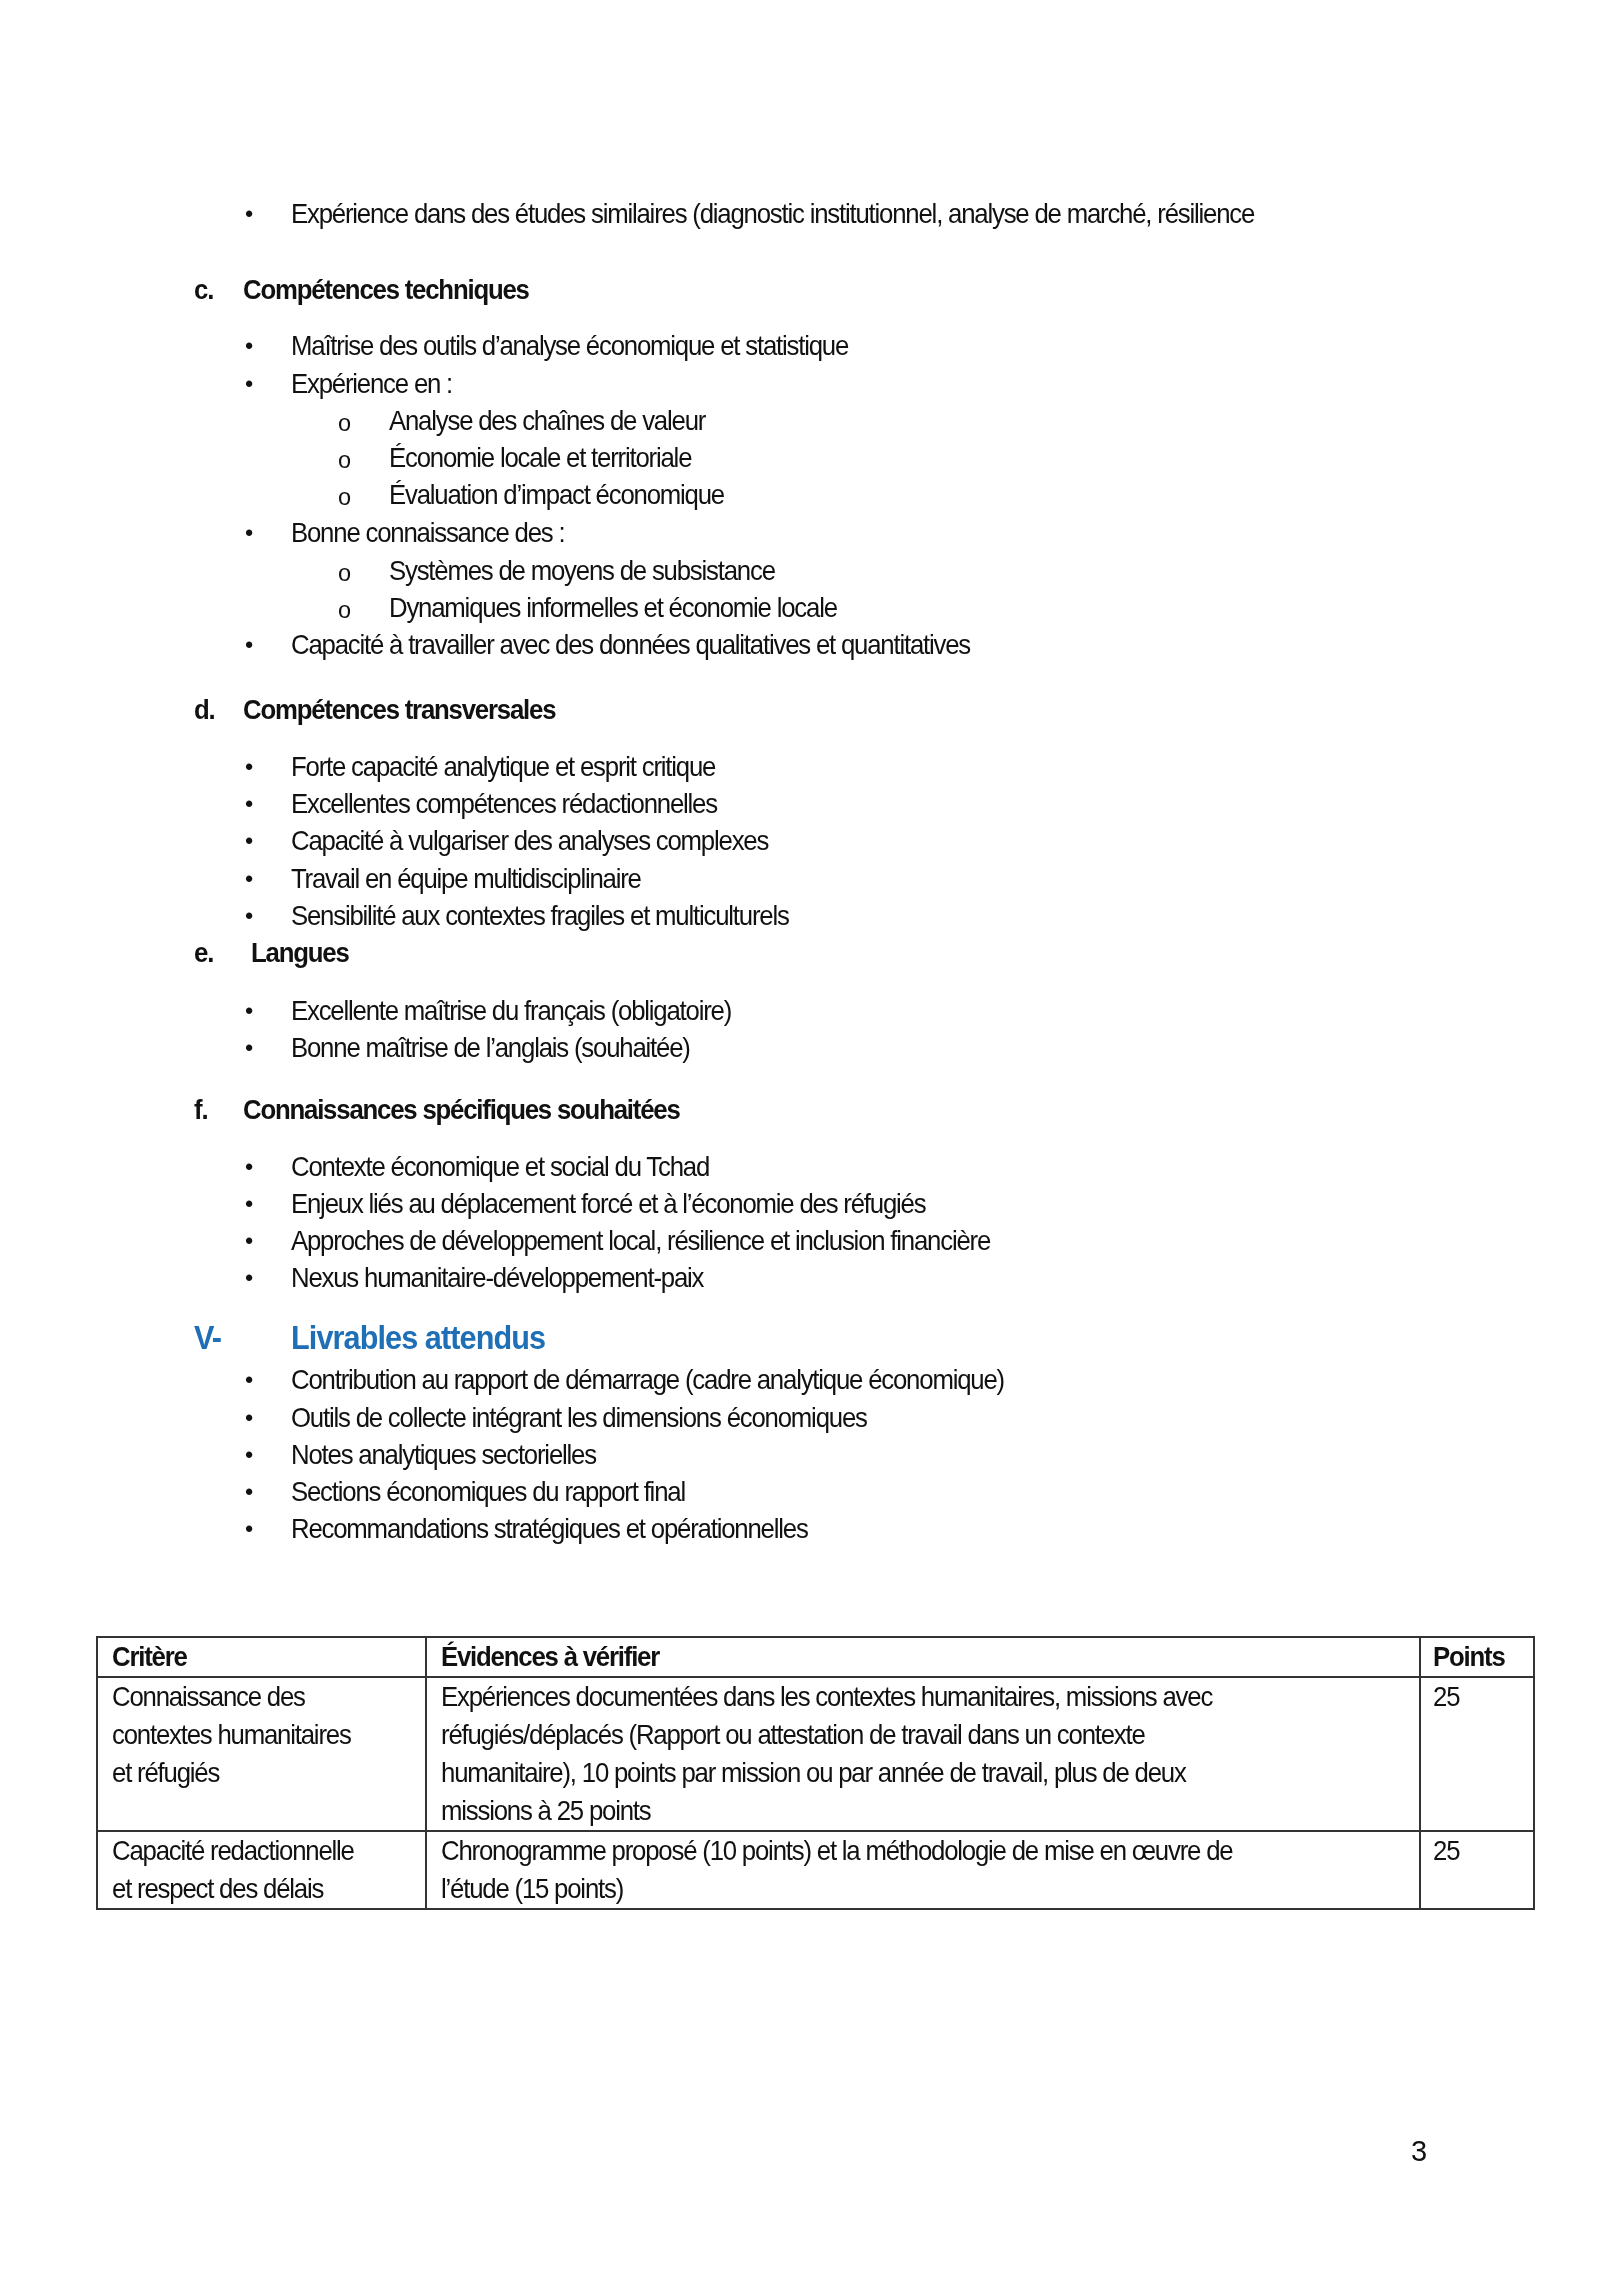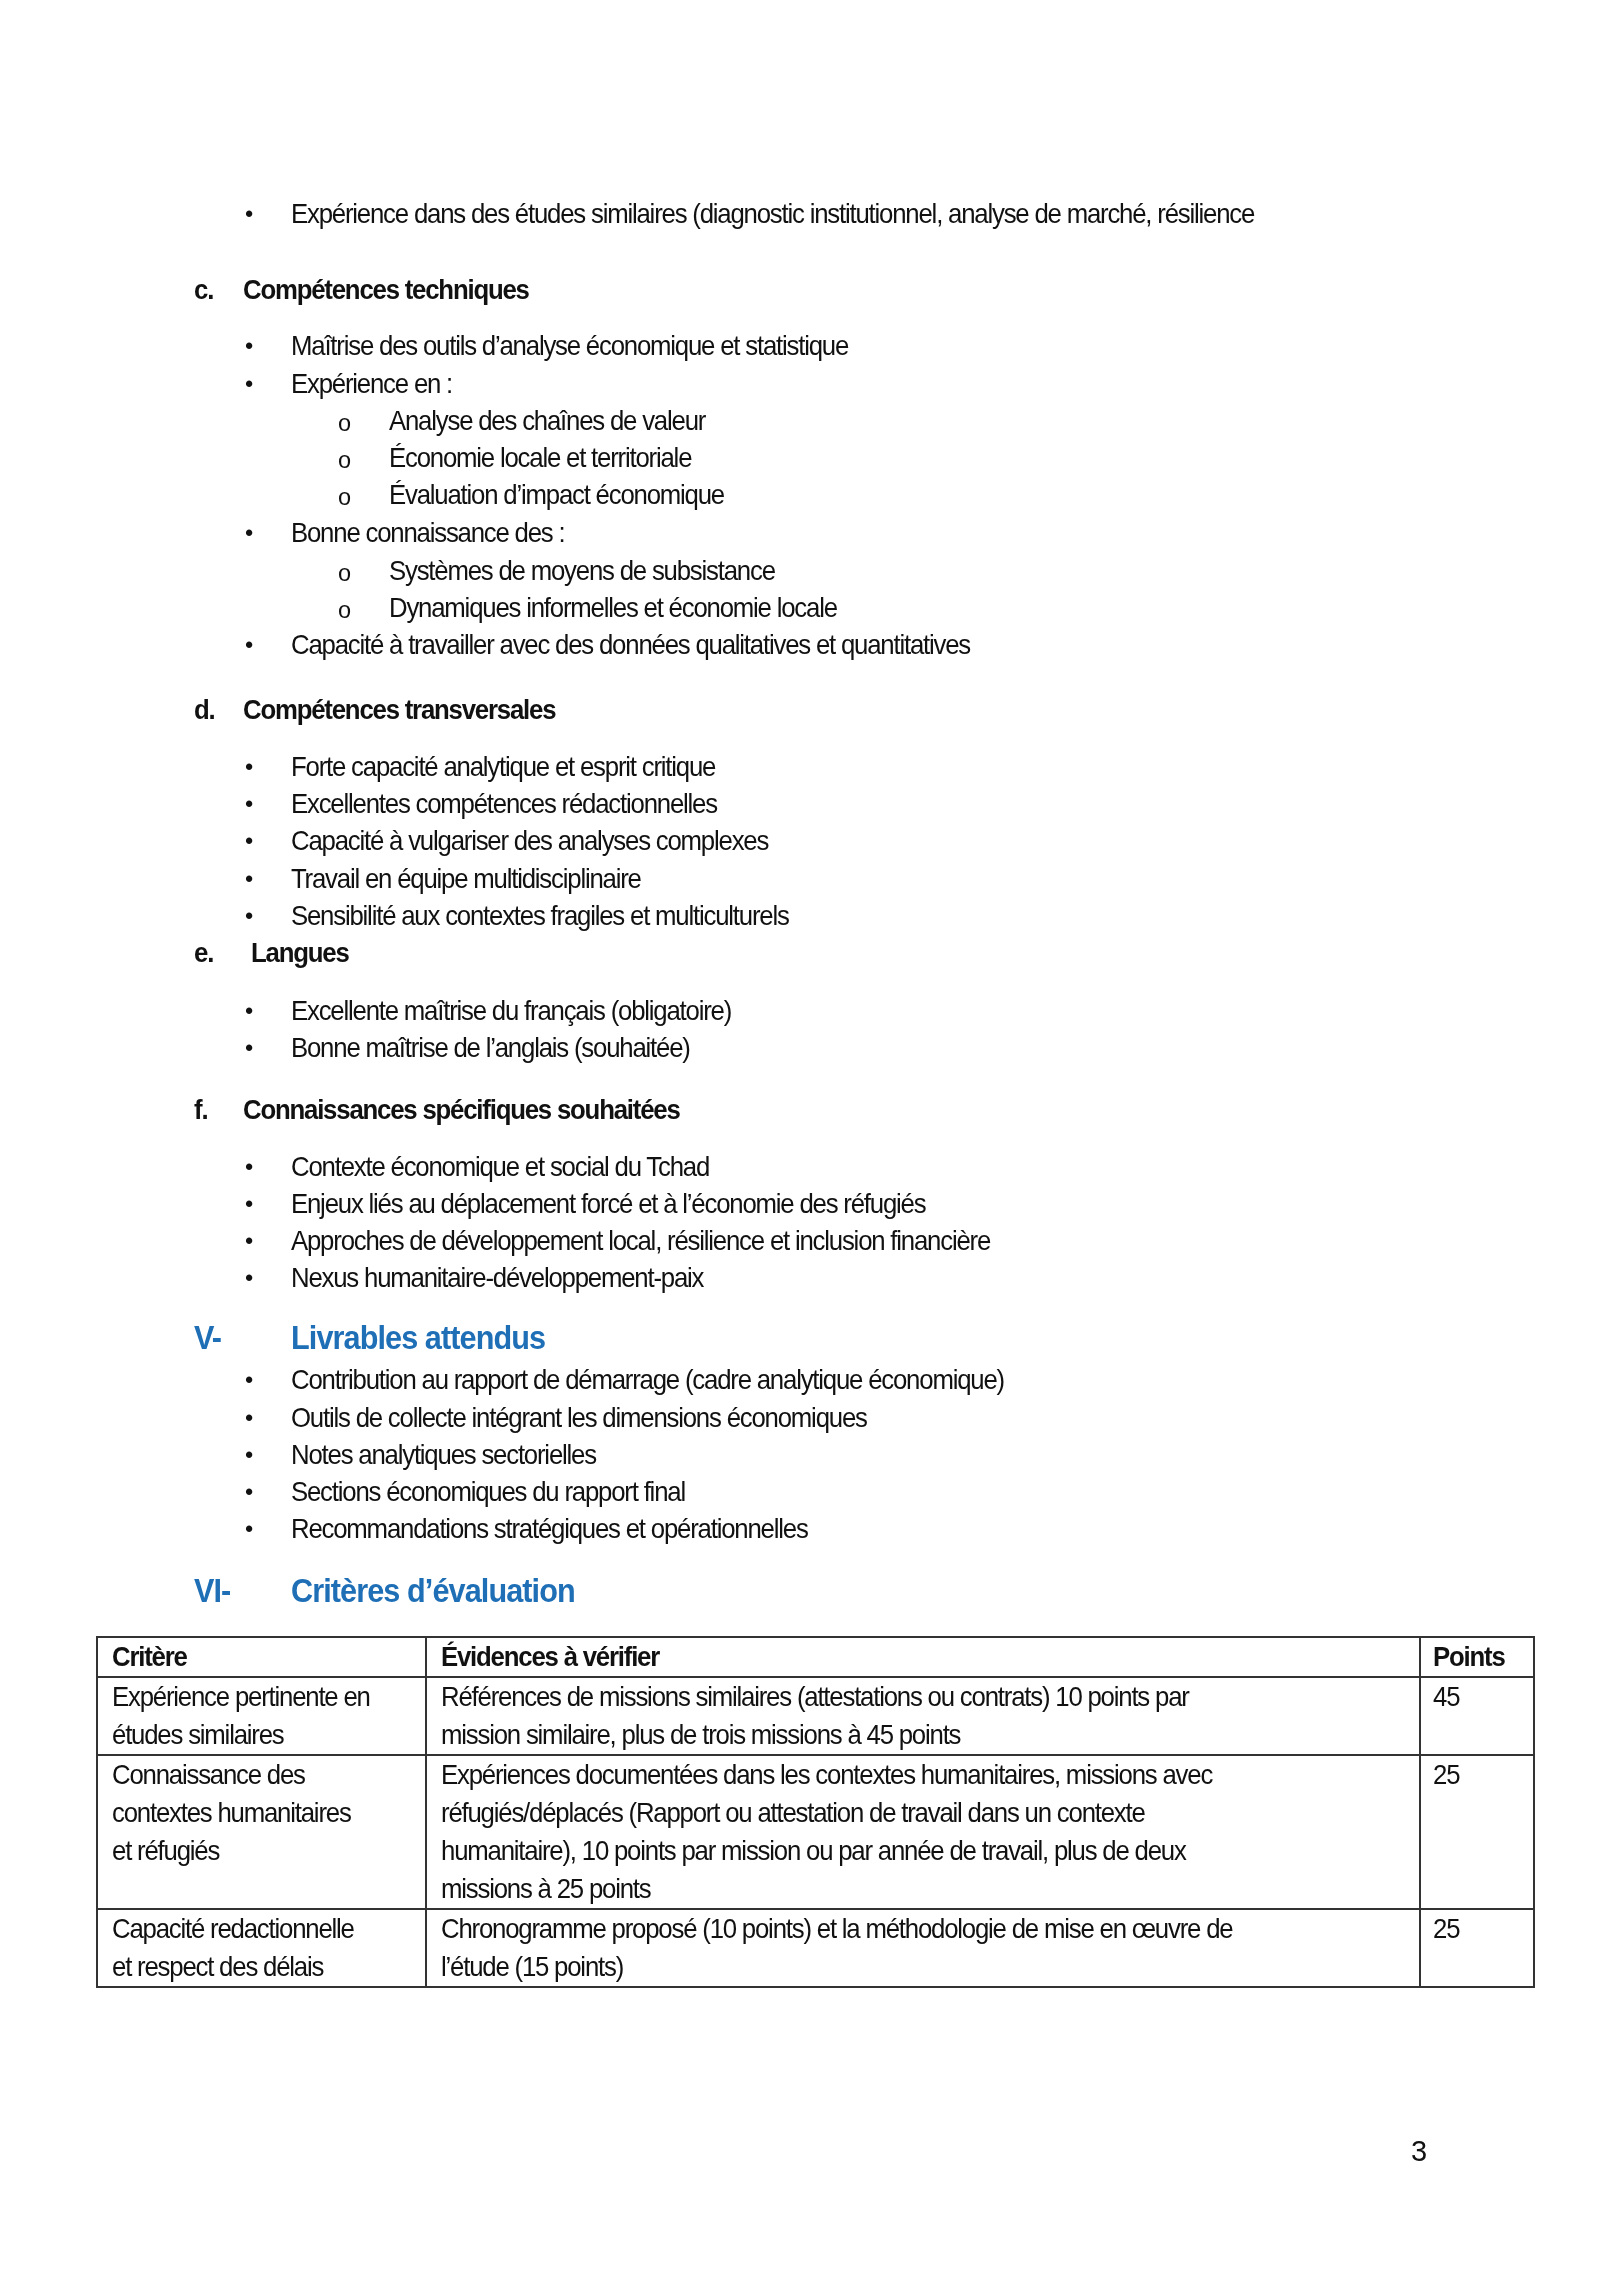--- a/index.html
+++ b/index.html
@@ -163,38 +163,27 @@
   </div>
   <div class="item" style="top:1473px">
     <span class="bul" style="top:5.9px">•</span>
     <span class="li-text txt">Sections économiques du rapport final</span>
   </div>
   <div class="item" style="top:1510px">
     <span class="bul" style="top:5.9px">•</span>
     <span class="li-text txt">Recommandations stratégiques et opérationnelles</span>
   </div>
 
-  <div class="item" style="top:1571px;height:45px">
-    <span class="h1num">VI-</span>
-    <span class="h1title">Critères d’évaluation</span>
-  </div>
 
   <table class="crit">
     <tbody>
         <tr class="head">
       <td class="c1"><span class="in">Critère</span></td>
       <td class="c2"><span class="in">Évidences à vérifier</span></td>
       <td class="c3"><span class="in">Points</span></td>
-    </tr>
-    <tr>
-      <td class="c1"><span class="in">Expérience pertinente en
-études similaires</span></td>
-      <td class="c2"><span class="in">Références de missions similaires (attestations ou contrats) 10 points par
-mission similaire, plus de trois missions à 45 points</span></td>
-      <td class="c3"><span class="in">45</span></td>
     </tr>
     <tr>
       <td class="c1"><span class="in">Connaissance des
 contextes humanitaires
 et réfugiés</span></td>
       <td class="c2"><span class="in">Expériences documentées dans les contextes humanitaires, missions avec
 réfugiés/déplacés (Rapport ou attestation de travail dans un contexte
 humanitaire), 10 points par mission ou par année de travail, plus de deux
 missions à 25 points</span></td>
       <td class="c3"><span class="in">25</span></td>

